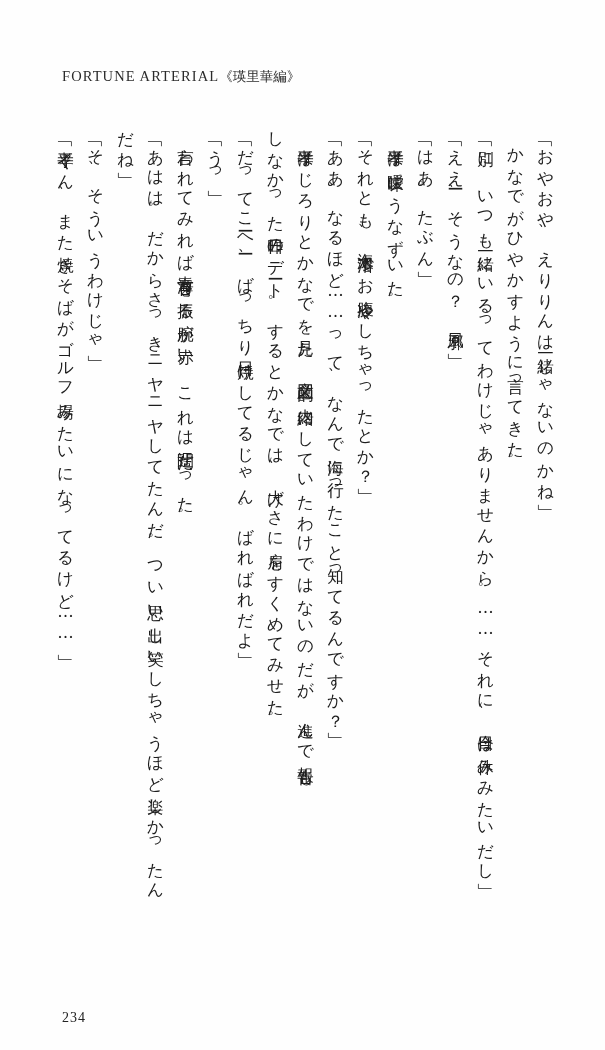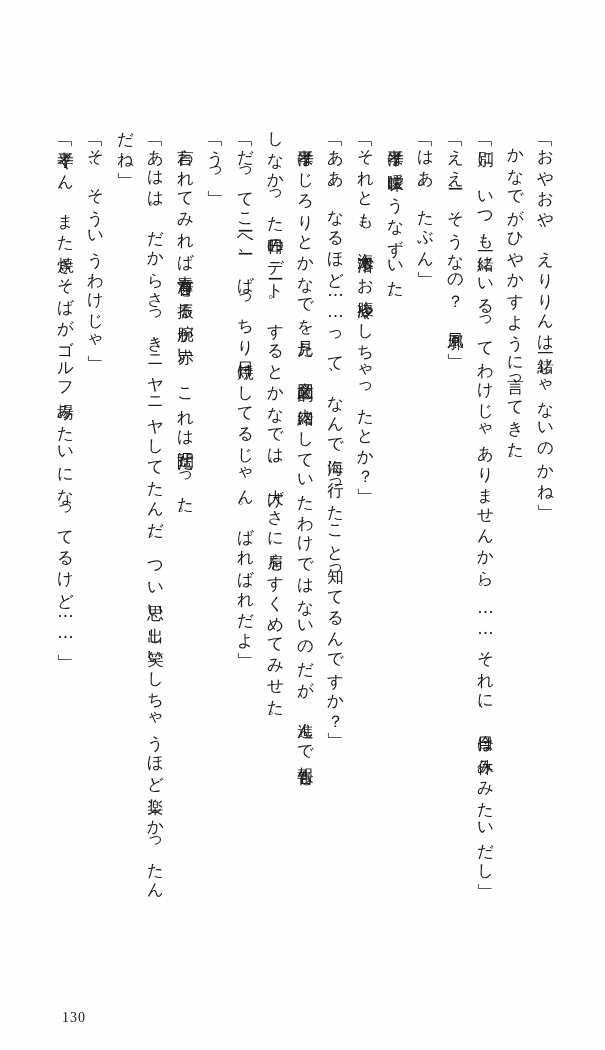--- a/index.html
+++ b/index.html
@@ -83,20 +83,23 @@
     color: #222;
     letter-spacing: 1px;
     font-family: "Liberation Serif", "DejaVu Serif", serif;
   }
 </style>
 </head>
 <body>
 
 <div class="page">
 
+  <div class="header">
+    <span class="title-en">FORTUNE ARTERIAL</span><span class="title-jp">《瑛里華編》</span>
+  </div>
 
   <div class="body-area">
     <div class="vline indent-1">「孝平くん、また焼きそばがゴルフ場みたいになってるけど……」</div>
     <div class="vline indent-1">「そ、そういうわけじゃ」</div>
     <div class="vline indent-0">だね」</div>
     <div class="vline indent-1">「あはは。だからさっきニヤニヤしてたんだ。つい思い出し笑いしちゃうほど楽しかったん</div>
     <div class="vline indent-1">言われてみれば青海苔を振る腕が赤い。これは迂闊だった。</div>
     <div class="vline indent-1">「うっ」</div>
     <div class="vline indent-1">「だってこーへー、ばっちり日焼けしてるじゃん。ばればれだよ」</div>
     <div class="vline indent-0">しなかった昨日のデート。するとかなでは、大げさに肩をすくめてみせた。</div>
@@ -104,15 +107,15 @@
     <div class="vline indent-1">「ああ、なるほど……って、なんで海に行ったこと知ってるんですか？」</div>
     <div class="vline indent-1">「それとも、海水浴でお腹冷やしちゃったとか？」</div>
     <div class="vline indent-1">孝平は曖昧にうなずいた。</div>
     <div class="vline indent-1">「はあ。たぶん」</div>
     <div class="vline indent-1">「ええー、そうなの？　風邪？」</div>
     <div class="vline indent-1">「別に、いつも一緒にいるってわけじゃありませんから。……それに、今日は休みみたいだし」</div>
     <div class="vline indent-1">かなでがひやかすように言ってきた。</div>
     <div class="vline indent-1">「おやおや、えりりんは一緒じゃないのかね」</div>
   </div>
 
-  <div class="page-number">130</div>
+  <div class="page-number">234</div>
 
 </div>
 
 </body></html>

